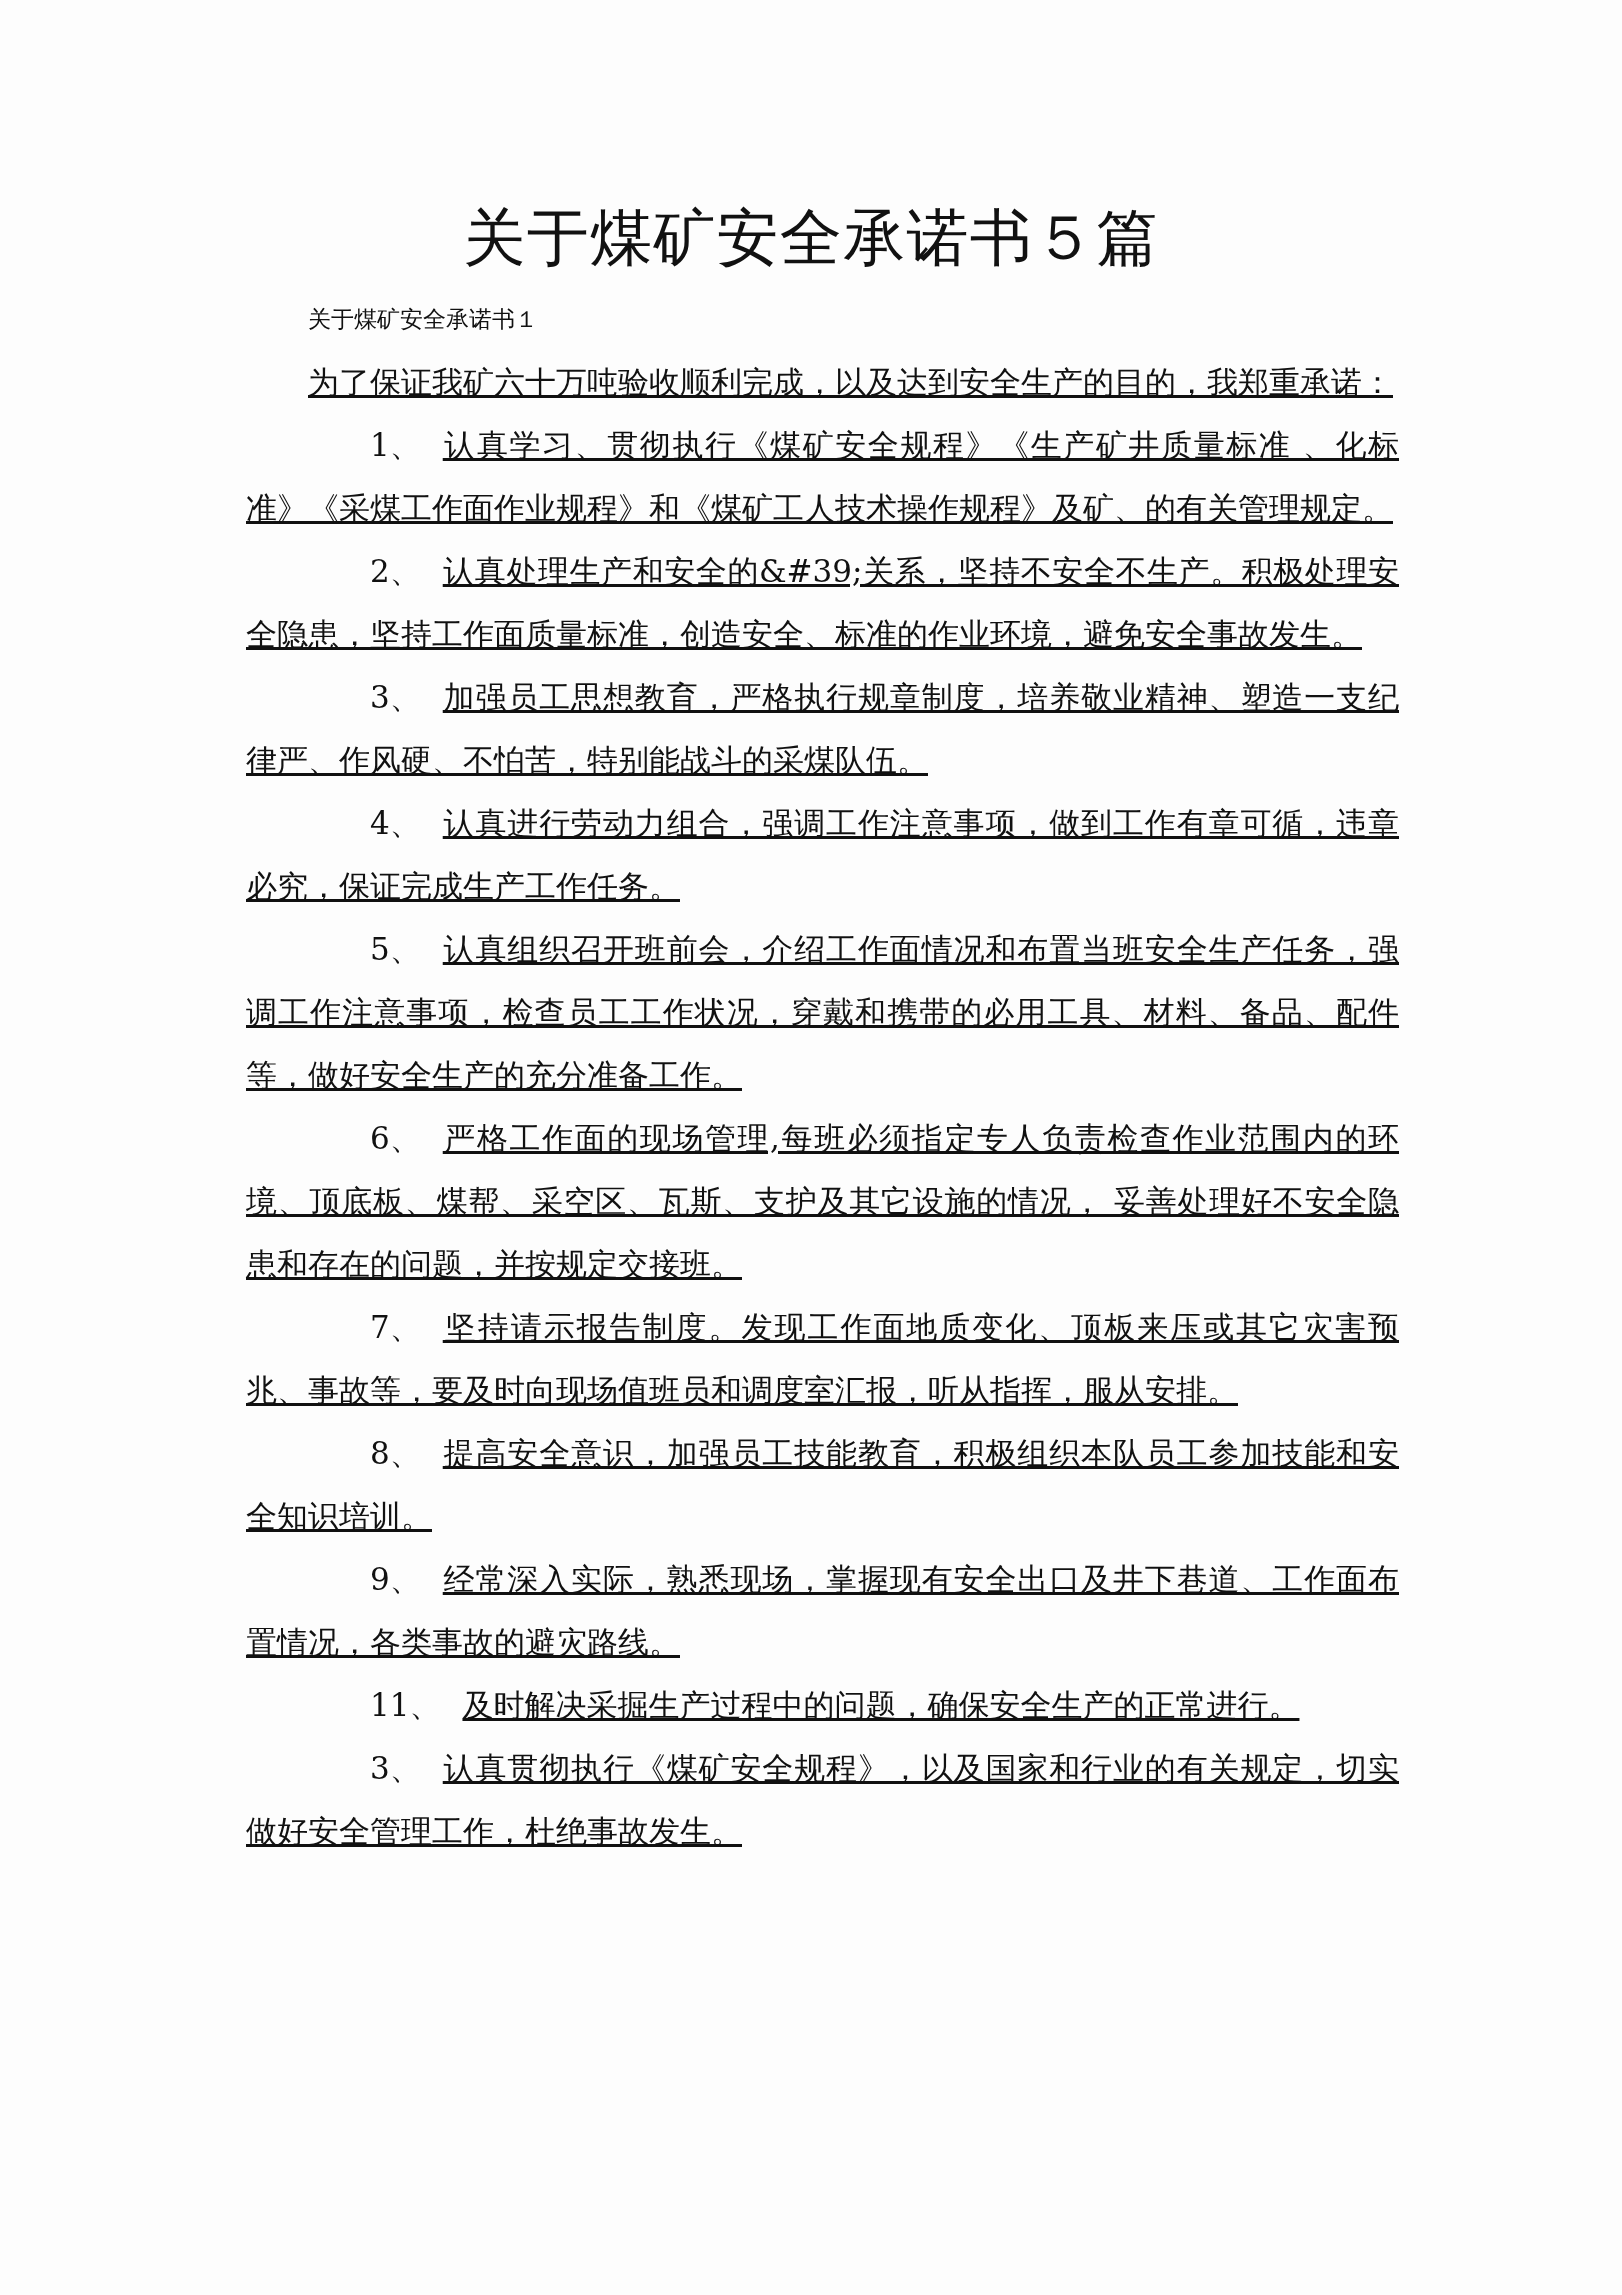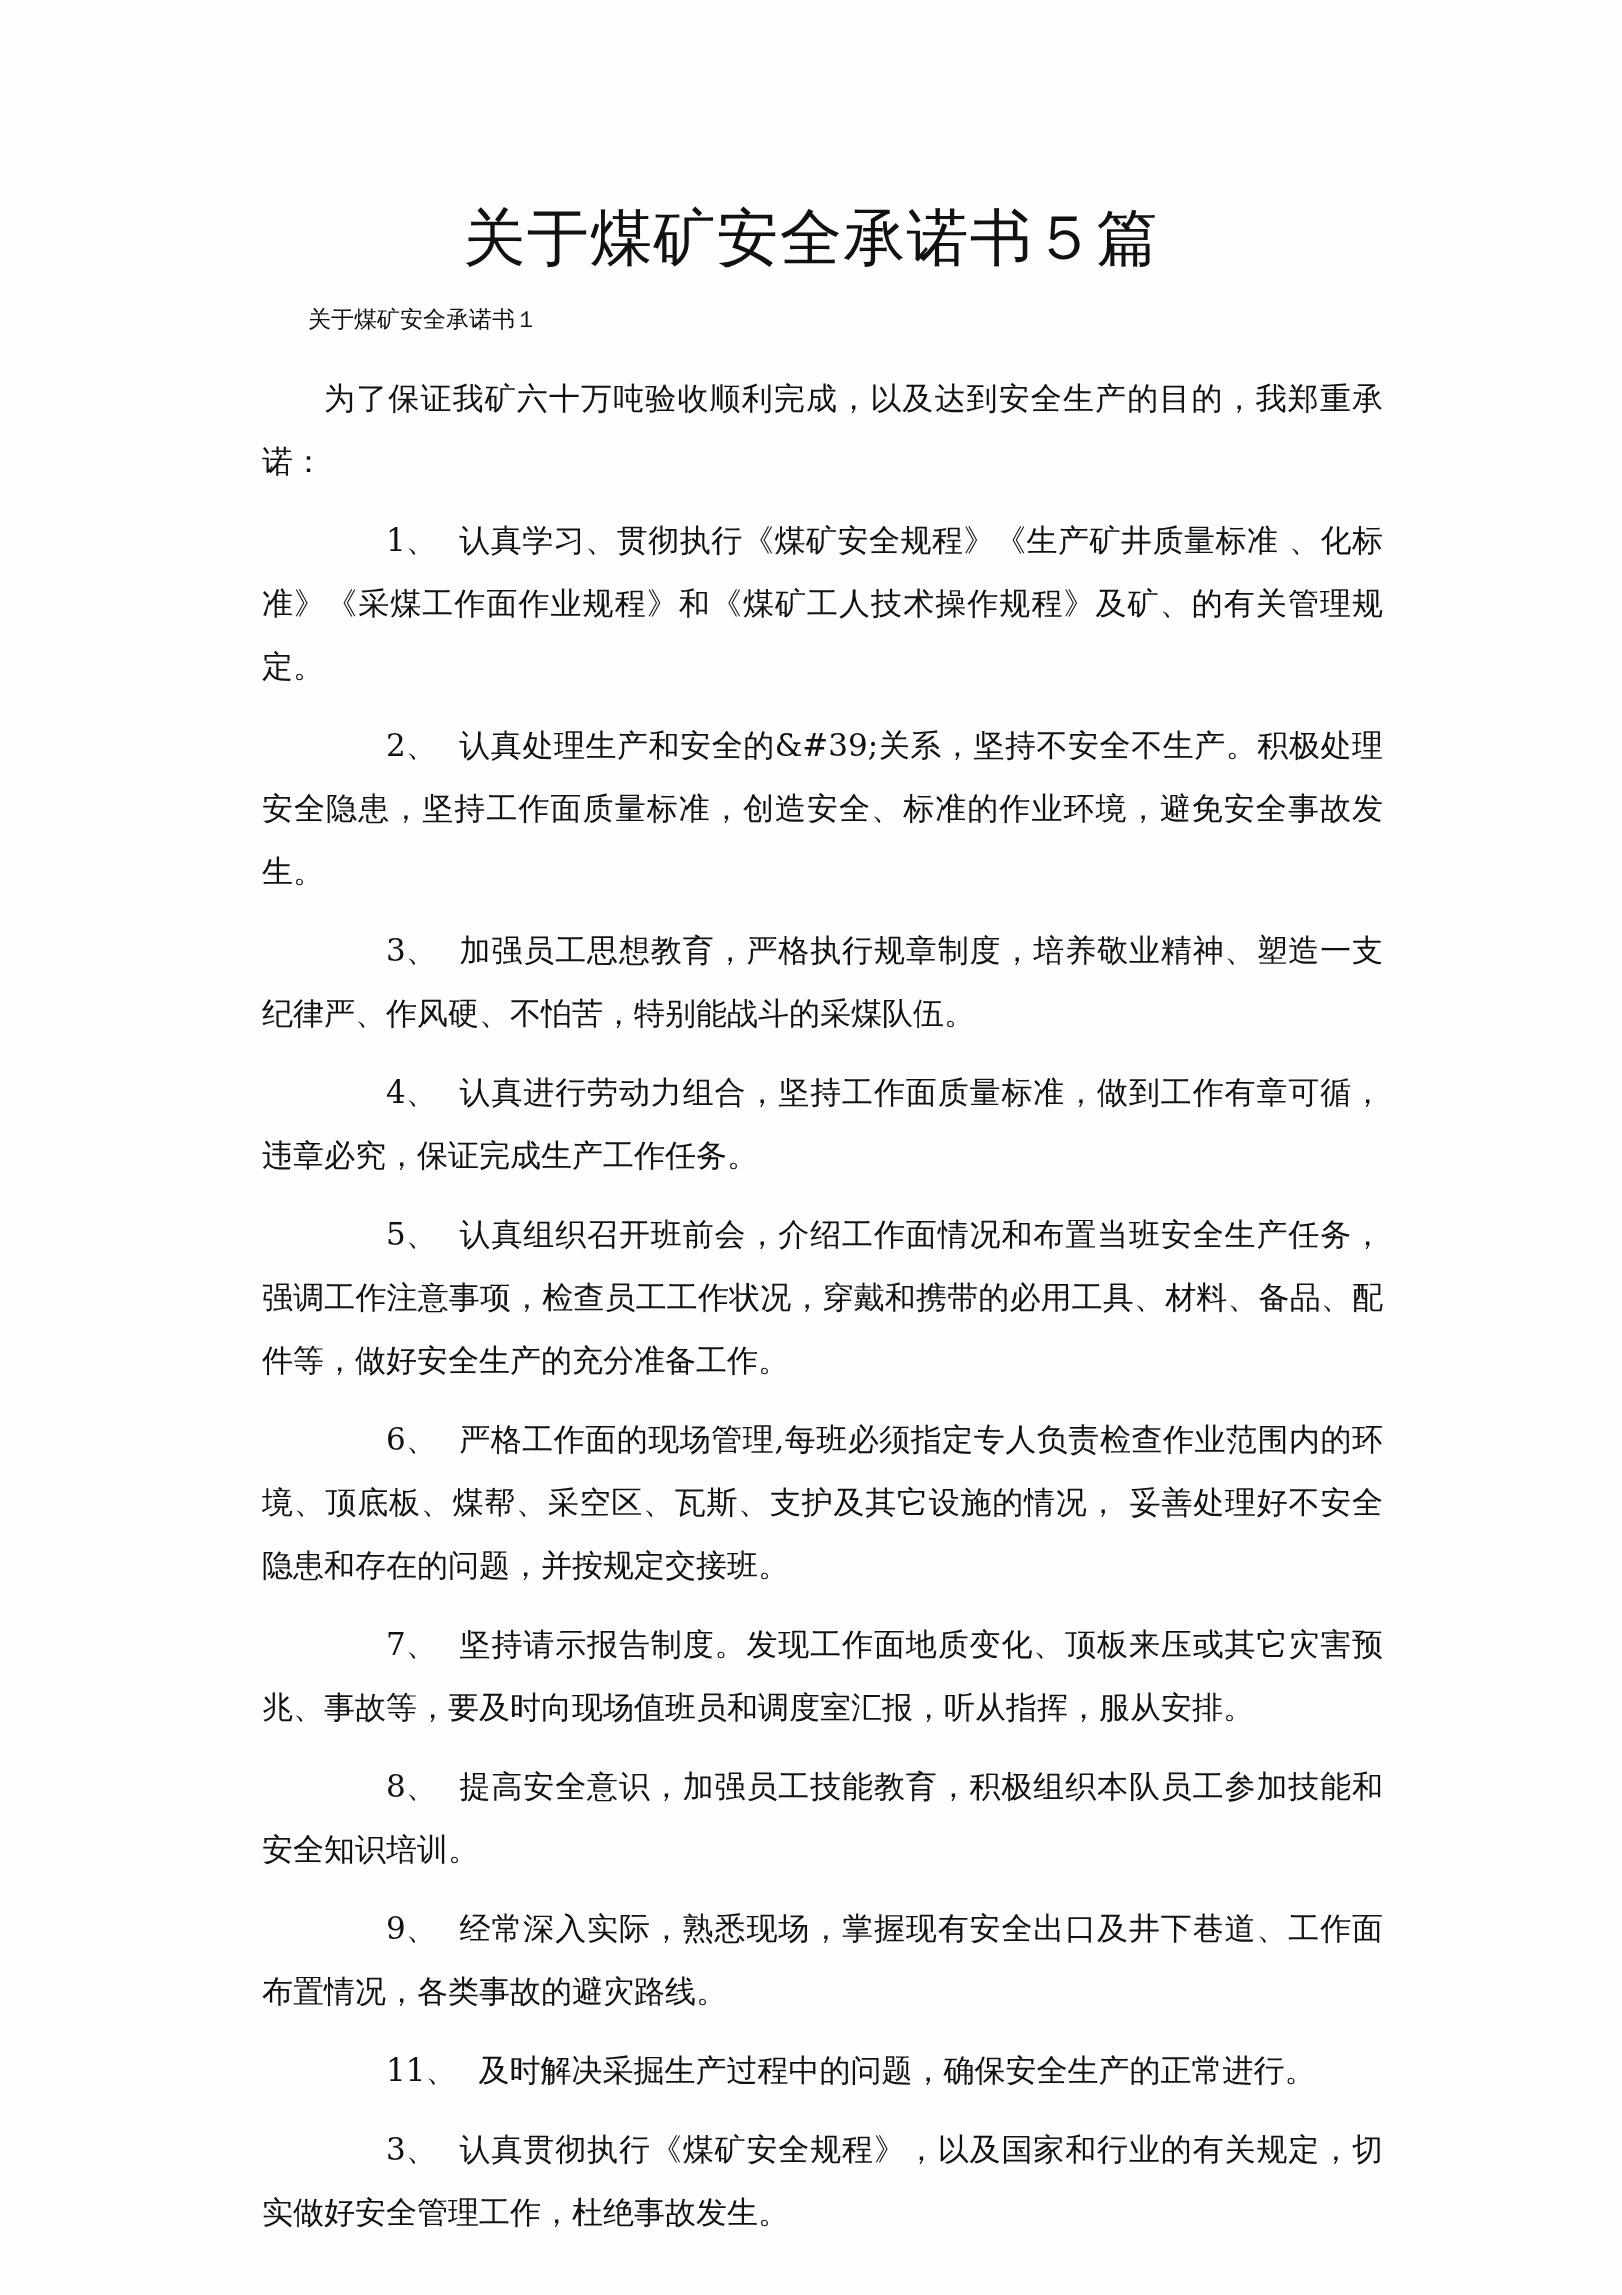--- a/index.html
+++ b/index.html
@@ -45,24 +45,25 @@
       text-align: justify;
       text-justify: inter-character;
     }
     .subtitle {
       margin: 0;
       padding-left: 62px;
       font-size: 23px;
       line-height: 63px;
     }
     .para {
-      margin: 16px;
+      margin: 0;
       text-indent: 62px;
       text-align: justify;
       text-justify: inter-character;
+      text-decoration: underline;
     }
     .para .num {
       display: inline-block;
       min-width: 0;
       margin-right: 22px;
     }
   </style>
 </head>
 <body>
 
@@ -82,21 +83,21 @@
 
     <p class="para">
       <span class="num">2、</span><span>认真处理生产和安全的&amp;#39;关系，坚持不安全不生产。积极处理安全隐患，坚持工作面质量标准，创造安全、标准的作业环境，避免安全事故发生。</span>
     </p>
 
     <p class="para">
       <span class="num">3、</span><span>加强员工思想教育，严格执行规章制度，培养敬业精神、塑造一支纪律严、作风硬、不怕苦，特别能战斗的采煤队伍。</span>
     </p>
 
     <p class="para">
-      <span class="num">4、</span><span>认真进行劳动力组合，坚持工作面质量标准，做到工作有章可循，违章必究，保证完成生产工作任务。</span>
+      <span class="num">4、</span><span>认真进行劳动力组合，强调工作注意事项，做到工作有章可循，违章必究，保证完成生产工作任务。</span>
     </p>
 
     <p class="para">
       <span class="num">5、</span><span>认真组织召开班前会，介绍工作面情况和布置当班安全生产任务，强调工作注意事项，检查员工工作状况，穿戴和携带的必用工具、材料、备品、配件等，做好安全生产的充分准备工作。</span>
     </p>
 
     <p class="para">
       <span class="num">6、</span><span>严格工作面的现场管理,每班必须指定专人负责检查作业范围内的环境、顶底板、煤帮、采空区、瓦斯、支护及其它设施的情况， 妥善处理好不安全隐患和存在的问题，并按规定交接班。</span>
     </p>
 

